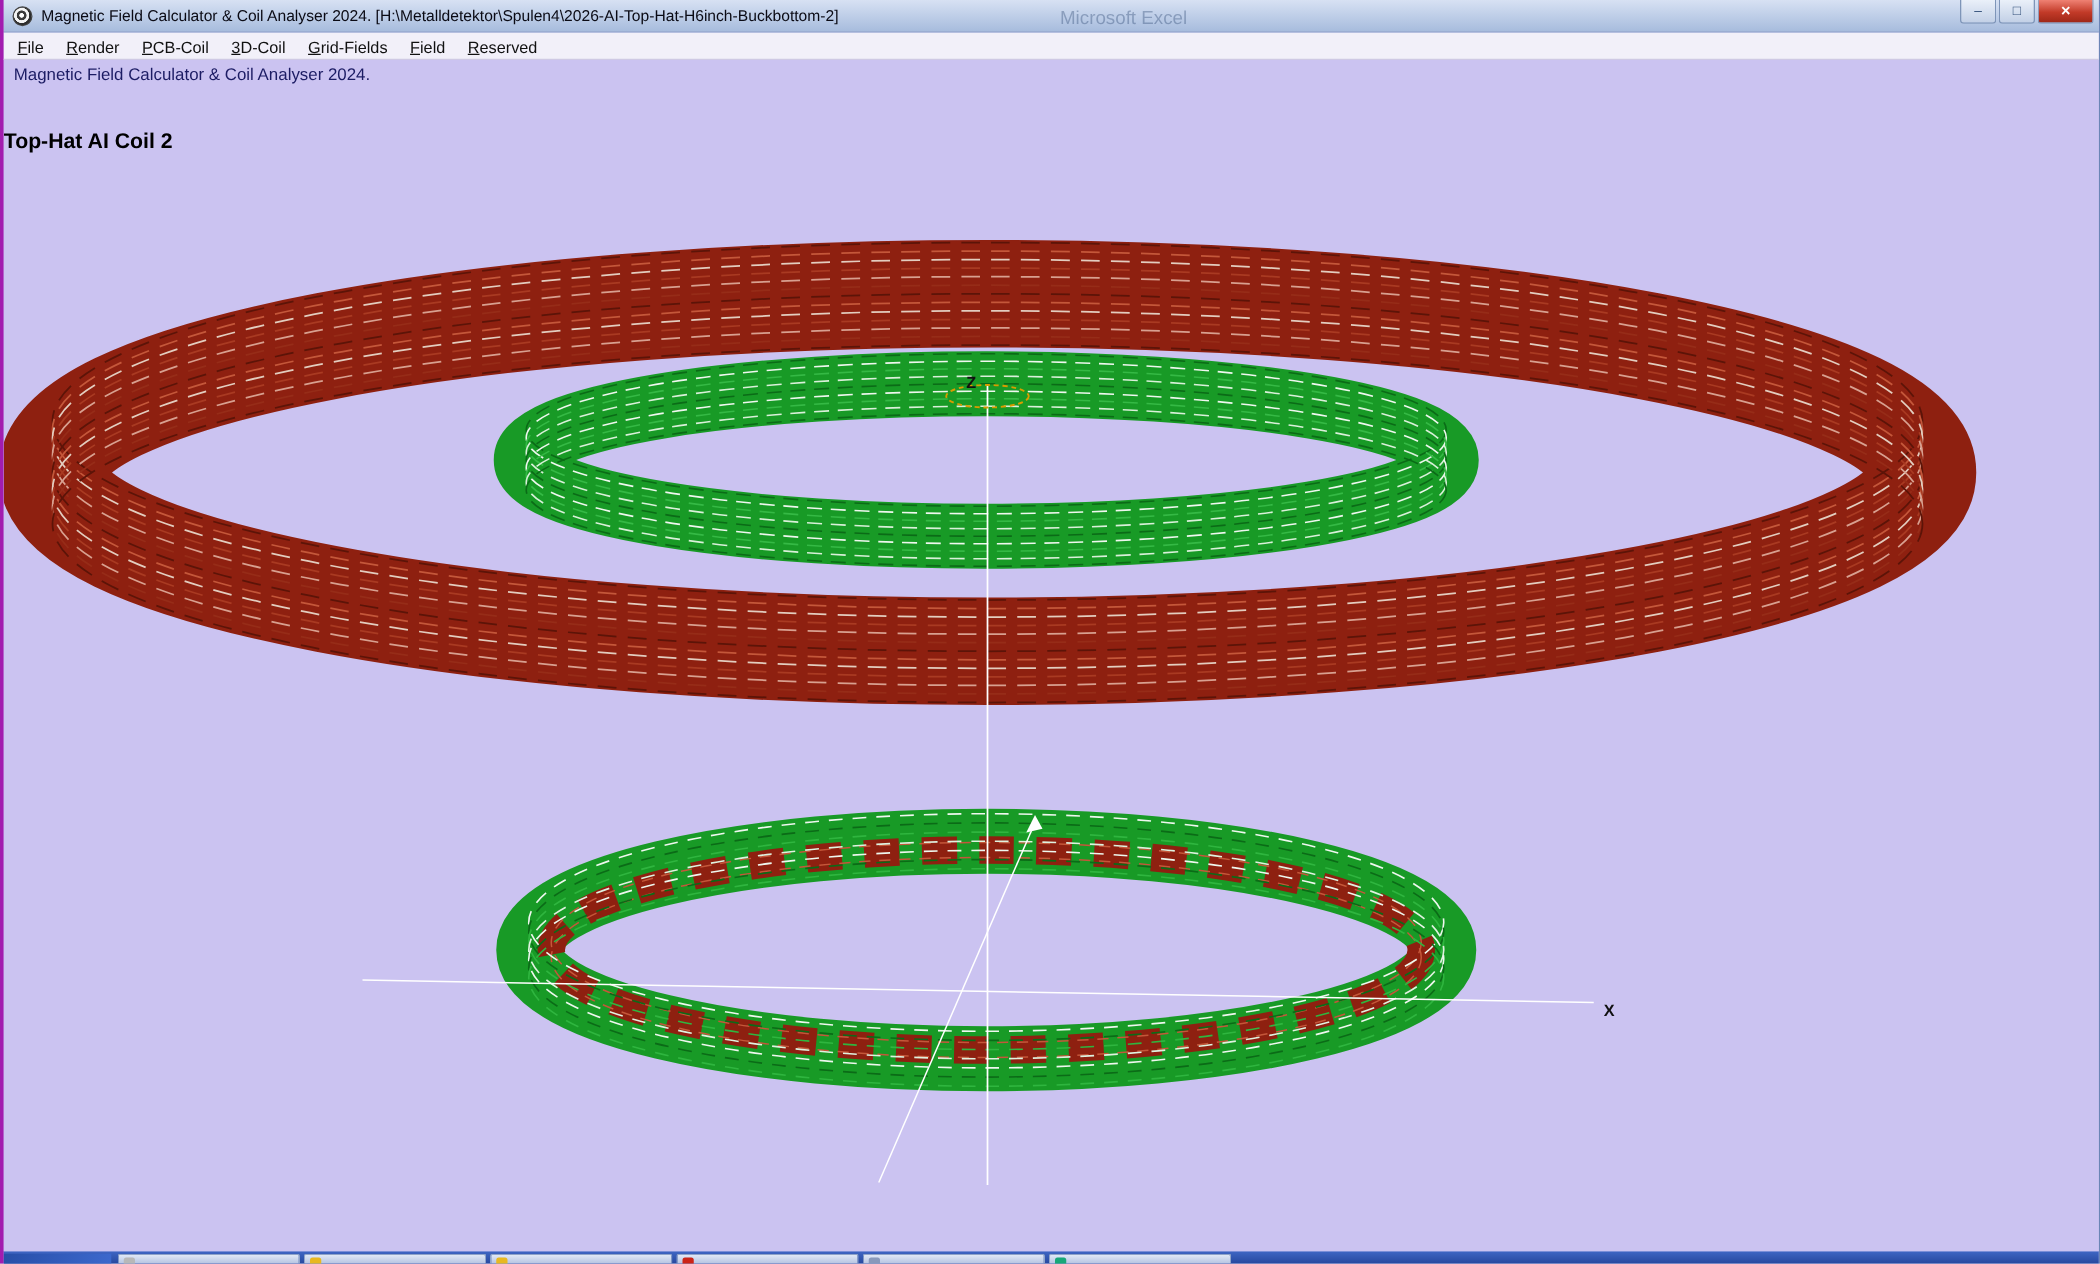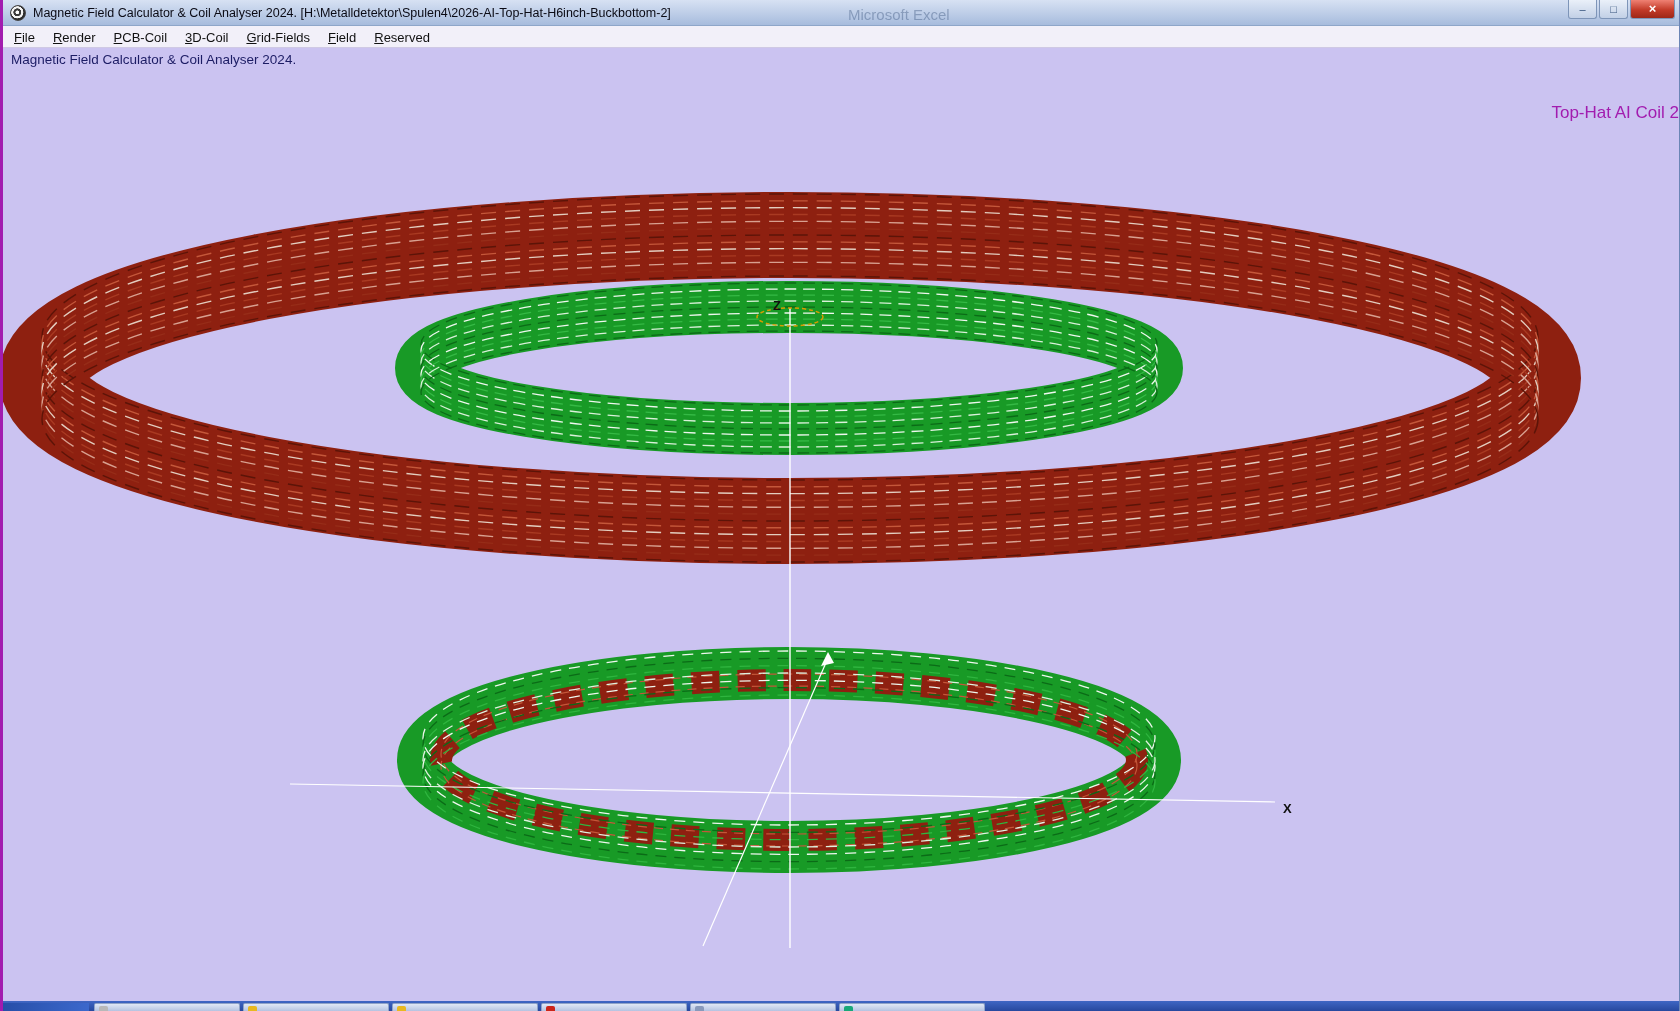--- a/index.html
+++ b/index.html
@@ -21,21 +21,21 @@
 
   
   .menubar{height:22px;flex:0 0 auto;background:#f2f0f9;border-bottom:1px solid #cfc9e4;display:flex;align-items:flex-end;padding:0 2px}
   .menu-item{display:inline-block;font-size:13px;color:#111;padding:2px 9px;cursor:default}
   .menu-item::first-letter{text-decoration:underline}
 
   
   .canvas{position:relative;flex:1 1 auto;overflow:hidden;background:#cbc3f1}
   .canvas svg{position:absolute;left:0;top:0}
   .status-top{position:absolute;top:4px;left:8px;font-size:13.5px;color:#1c1c64;z-index:3}
-  .plot-title{position:absolute;top:55px;left:0;width:100%;text-align:right;font-size:17px;font-weight:normal;color:#a21caf;z-index:3}
+  .plot-title{position:absolute;top:55px;left:0;width:100%;text-align:left;font-size:17px;font-weight:bold;color:#000000;z-index:3}
   .axis-label{position:absolute;font-size:13px;font-weight:bold;color:#101010;z-index:3}
   .axis-label.z{left:770px;top:250px}
   .axis-label.x{left:1280px;top:753px}
   .copyright{position:absolute;top:866px;right:132px;font-size:14.5px;color:#15155c;z-index:3;white-space:nowrap}
 
   
   .taskbar{height:10px;flex:0 0 auto;background:linear-gradient(#3f66c4,#27489e);display:flex;gap:3px;padding-top:2px;overflow:hidden}
   .task-start{width:86px;flex:0 0 auto;background:linear-gradient(90deg,#274ea8,#3c68cc);margin-right:2px}
   .task-btn{width:146px;flex:0 0 auto;background:linear-gradient(#e0e8f6,#b5c3e1);border:1px solid #8fa3c8;border-bottom:none;border-radius:2px 2px 0 0;position:relative}
   .task-icon{position:absolute;left:4px;top:2px;width:9px;height:9px;border-radius:2px;display:block}

